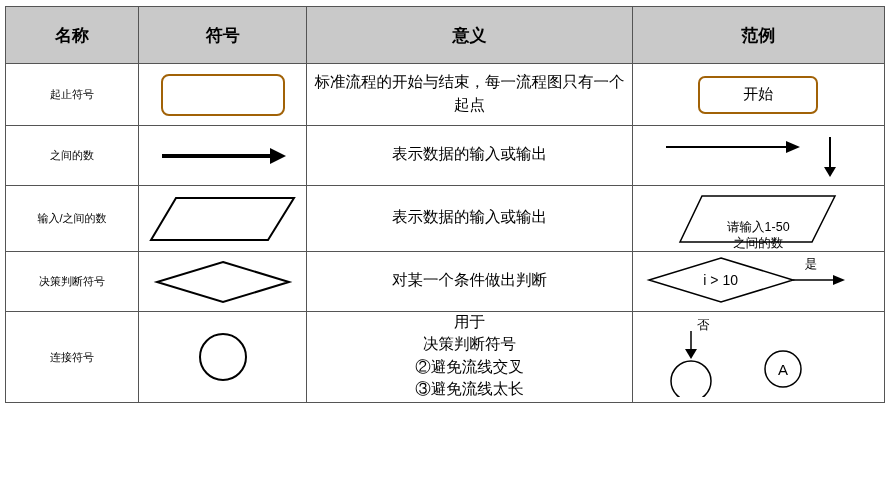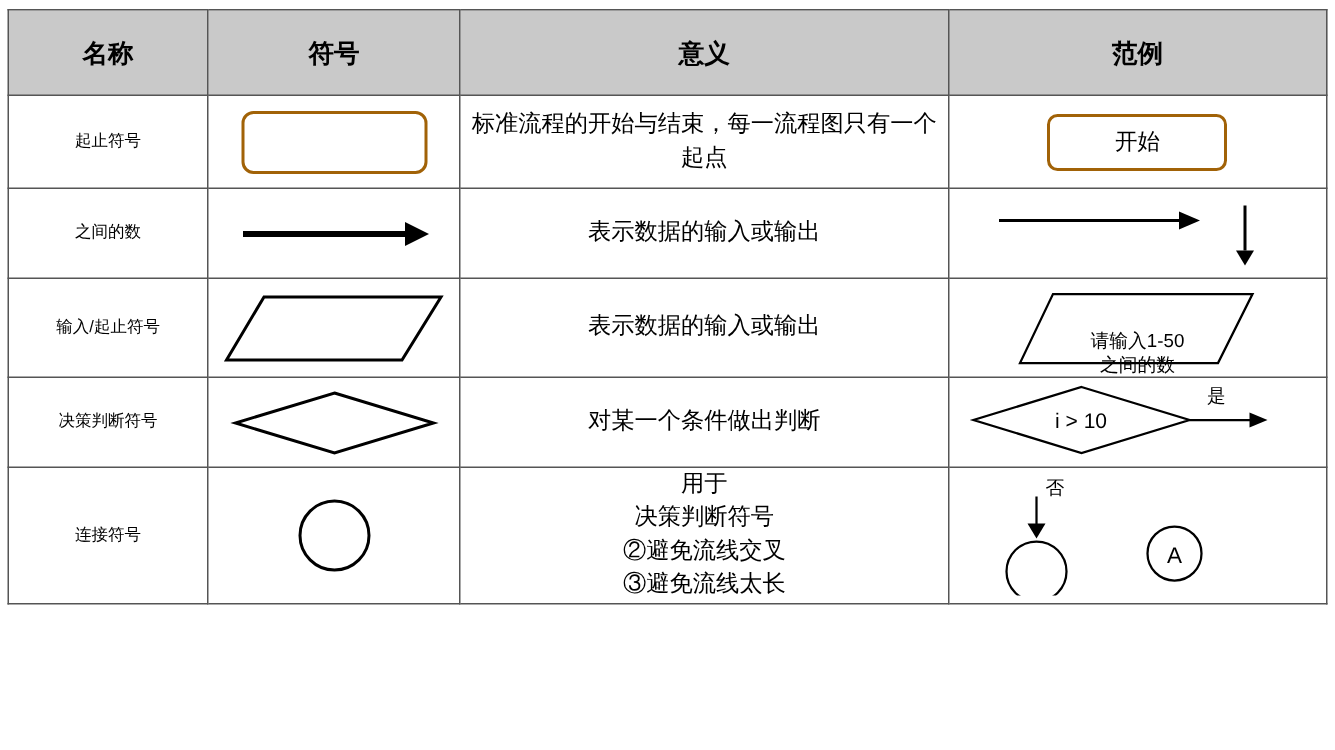--- a/index.html
+++ b/index.html
@@ -186,21 +186,21 @@
               <line x1="8" y1="14" x2="128" y2="14" stroke="#000" stroke-width="2"></line>
               <polygon points="128,8 142,14 128,20" fill="#000"></polygon>
               <line x1="172" y1="4" x2="172" y2="34" stroke="#000" stroke-width="2"></line>
               <polygon points="166,34 178,34 172,44" fill="#000"></polygon>
             </svg>
           </div>
         </td>
       </tr>
 
       <tr class="row-h3">
-        <td class="name-cell">输入/起止符号</td>
+        <td class="name-cell">输入/之间的数</td>
         <td class="sym-cell">
           <div class="cellbox">
             <svg width="150" height="50" viewBox="0 0 150 50" aria-hidden="true">
               <polygon points="28,4 146,4 120,46 3,46" fill="#fff" stroke="#000" stroke-width="2"></polygon>
             </svg>
           </div>
         </td>
         <td class="mean-cell">表示数据的输入或输出</td>
         <td class="ex-cell">
           <div class="cellbox para-wrap" style="position:relative;width:160px;height:52px;margin:0 auto;">

